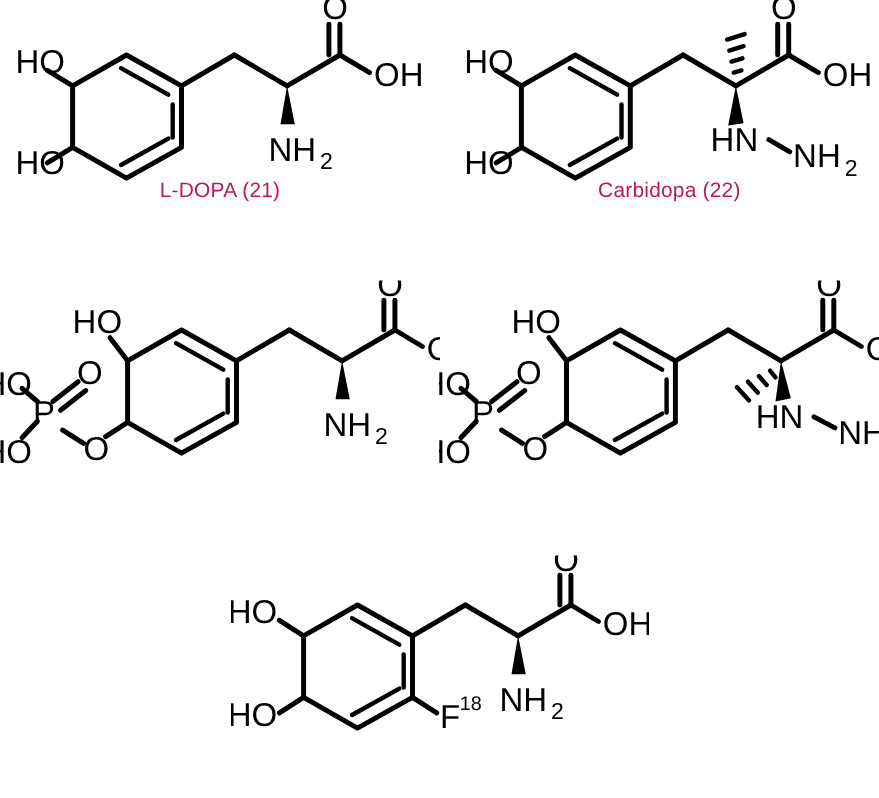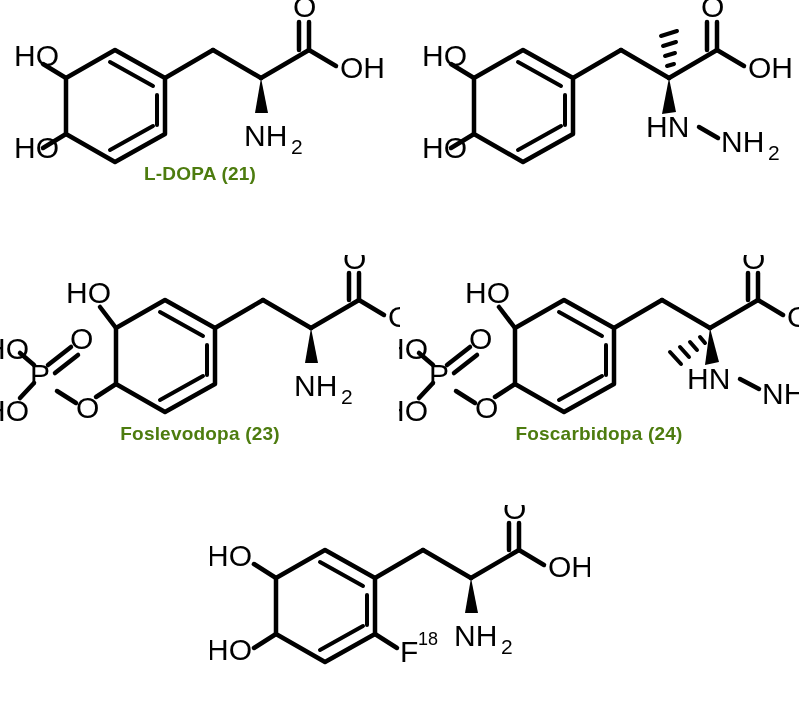--- a/index.html
+++ b/index.html
@@ -26,24 +26,24 @@
     position: absolute;
   }
   .structure-svg {
     display: block;
   }
   .caption {
     position: absolute;
     width: 100%;
     text-align: center;
     font-family: "Liberation Sans", sans-serif;
-    font-weight: bold;
+    font-weight: normal;
     font-size: 19px;
     letter-spacing: 0.2px;
-    color: #4d7c0f;
+    color: #be185d;
     white-space: nowrap;
   }
   
   text.atom {
     font-family: "Liberation Sans", sans-serif;
     font-size: 30px;
     fill: #000000;
   }
   text.atom.sub {
     font-size: 21px;
@@ -125,20 +125,21 @@
       <polygon points="251,78 244,114 258,112" fill="#000" stroke="none"></polygon>
 
       <text class="atom" x="4" y="66">HO</text>
       <text class="atom" x="4" y="158">HO</text>
       <text class="atom" x="283" y="17">O</text>
       <text class="atom" x="330" y="78">OH</text>
       <text class="atom" x="228" y="137">HN</text>
       <text class="atom" x="303" y="152">NH</text>
       <text class="atom sub" x="350" y="160">2</text>
     </svg>
+    <div class="caption" style="top:163px;">Carbidopa (22)</div>
   </div>
 
   <div class="structure-cell" style="left:0px; top:255px; width:400px; height:210px;">
     <svg class="structure-svg" width="400" height="175" viewBox="0 0 400 175">
       <g stroke="#000" stroke-width="4.5" fill="none" stroke-linecap="round">
 
         <polygon points="165,45 215,73 215,129 165,157 116,129 116,73" stroke-linejoin="round"></polygon>
         <line x1="160" y1="57" x2="203" y2="81" stroke-width="4"></line>
         <line x1="207" y1="90" x2="207" y2="120" stroke-width="4"></line>
         <line x1="160" y1="145" x2="203" y2="121" stroke-width="4"></line>
@@ -171,21 +172,20 @@
       <text class="atom" x="30" y="130">P</text>
       <text class="atom" x="70" y="94">O</text>
       <text class="atom" x="-16" y="104">HO</text>
       <text class="atom" x="-16" y="166">HO</text>
       <text class="atom" x="76" y="163">O</text>
       <text class="atom" x="343" y="14">O</text>
       <text class="atom" x="388" y="72">OH</text>
       <text class="atom" x="294" y="141">NH</text>
       <text class="atom sub" x="341" y="149">2</text>
     </svg>
-    <div class="caption" style="top:168px; text-align:center;">Foslevodopa (23)</div>
   </div>
 
   <div class="structure-cell" style="left:399px; top:255px; width:400px; height:210px;">
     <svg class="structure-svg" width="400" height="175" viewBox="0 0 400 175">
       <g stroke="#000" stroke-width="4.5" fill="none" stroke-linecap="round">
 
         <polygon points="165,45 215,73 215,129 165,157 116,129 116,73" stroke-linejoin="round"></polygon>
         <line x1="160" y1="57" x2="203" y2="81" stroke-width="4"></line>
         <line x1="207" y1="90" x2="207" y2="120" stroke-width="4"></line>
         <line x1="160" y1="145" x2="203" y2="121" stroke-width="4"></line>
@@ -223,21 +223,20 @@
       <text class="atom" x="70" y="94">O</text>
       <text class="atom" x="-16" y="104">HO</text>
       <text class="atom" x="-16" y="166">HO</text>
       <text class="atom" x="76" y="163">O</text>
       <text class="atom" x="343" y="14">O</text>
       <text class="atom" x="388" y="72">OH</text>
       <text class="atom" x="288" y="134">HN</text>
       <text class="atom" x="363" y="149">NH</text>
       <text class="atom sub" x="410" y="157">2</text>
     </svg>
-    <div class="caption" style="top:168px;">Foscarbidopa (24)</div>
   </div>
 
   <div class="structure-cell" style="left:210px; top:505px; width:380px; height:220px;">
     <svg class="structure-svg" width="380" height="175" viewBox="0 0 380 175">
       <g stroke="#000" stroke-width="4.5" fill="none" stroke-linecap="round">
 
         <polygon points="115,45 165,73 165,129 115,157 66,129 66,73" stroke-linejoin="round"></polygon>
         <line x1="110" y1="57" x2="153" y2="81" stroke-width="4"></line>
         <line x1="157" y1="90" x2="157" y2="120" stroke-width="4"></line>
         <line x1="110" y1="145" x2="153" y2="121" stroke-width="4"></line>

